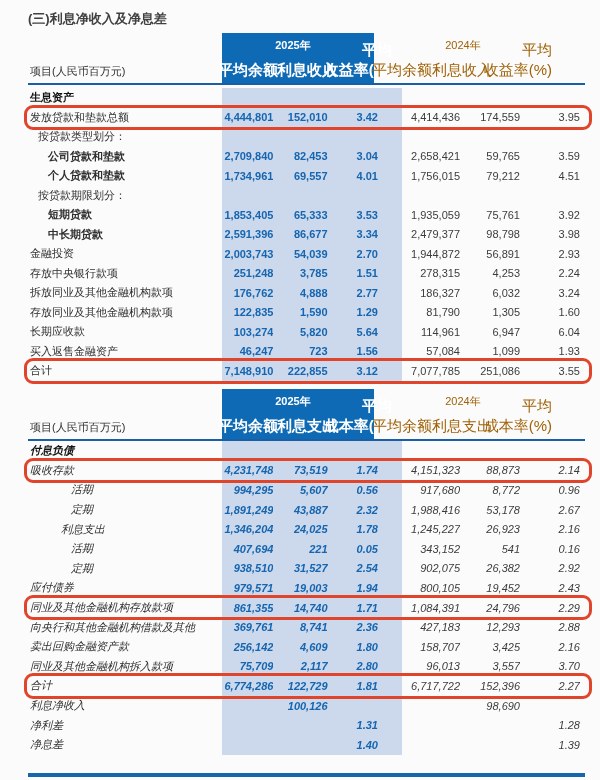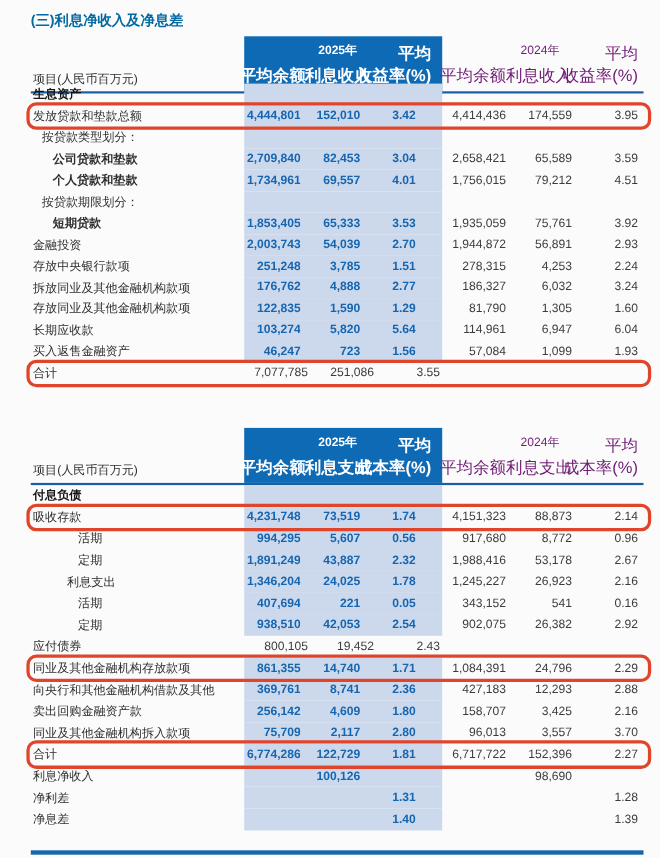--- a/index.html
+++ b/index.html
@@ -1,36 +1,36 @@
 <!DOCTYPE html>
 <html><head>
 <meta charset="utf-8">
 <style>
   html,body{margin:0;padding:0;background:#ffffff;}
   #canvas{position:relative;width:600px;height:780px;background:#fbfbfb;overflow:hidden;
           font-family:"Liberation Sans","DejaVu Sans",sans-serif;}
-  #doc-title{position:absolute;left:28px;top:10px;font-size:13px;font-weight:bold;color:#0369a1;}
+  #doc-title{position:absolute;left:28px;top:10px;font-size:13px;font-weight:bold;color:#404040;}
 
   .thead{position:absolute;left:28px;width:557px;height:52px;display:flex;
          border-bottom:2px solid #1a5fa5;box-sizing:border-box;}
   .thead .label{align-self:flex-end;padding-bottom:4px;}
-  .thead-band{position:relative;width:180px;background:#0e6ab4;display:flex;align-items:flex-end;
+  .thead-band{position:relative;width:152px;background:#0e6ab4;display:flex;align-items:flex-end;
               padding-right:10px;box-sizing:border-box;color:#ffffff;font-weight:bold;}
   .thead-right{position:relative;width:183px;display:flex;align-items:flex-end;
-               padding-right:5px;box-sizing:border-box;color:#701a75;}
+               padding-right:5px;box-sizing:border-box;color:#a16207;}
   .year{position:absolute;top:5px;left:0;right:10px;text-align:center;font-size:11px;}
   .thead-right .year{right:5px;font-weight:normal;}
   .hcol{display:flex;flex-direction:column;align-items:flex-end;justify-content:flex-end;
         padding-bottom:4px;font-size:15px;line-height:1.3;white-space:nowrap;}
 
   .rows{position:absolute;left:28px;width:557px;display:flex;flex-direction:column;}
-  #t1-rows{top:76px;}
+  #t1-rows{top:88px;}
   #t2-rows{top:441px;}
   .row{display:flex;align-items:center;height:19.5px;}
-  #t2-rows .row{height:19.6px;}
+  #t2-rows .row{height:19.6px;font-style:italic;}
   .cell{white-space:nowrap;overflow:hidden;}
   .label{width:194px;font-size:11px;color:#2f2f2f;box-sizing:border-box;padding-left:2px;}
   .band{width:180px;height:100%;background:#ccd9ed;display:flex;align-items:center;
         padding-right:24px;box-sizing:border-box;}
   .rgroup{width:183px;height:100%;display:flex;align-items:center;
           padding-right:5px;box-sizing:border-box;}
   .c1{width:56px;} .c2{width:59px;} .c3{width:55px;}
   .c4{width:58px;} .c5{width:60px;} .c6{width:60px;}
   .num{text-align:right;font-size:11px;}
   .band .num{color:#1565b0;font-weight:bold;}
@@ -124,21 +124,21 @@
   </div>
       <div class="row ind2">
     <div class="cell label">公司贷款和垫款</div>
     <div class="band">
       <div class="cell num c1">2,709,840</div>
       <div class="cell num c2">82,453</div>
       <div class="cell num c3">3.04</div>
     </div>
     <div class="rgroup">
       <div class="cell num c4">2,658,421</div>
-      <div class="cell num c5">65,589</div>
+      <div class="cell num c5">59,765</div>
       <div class="cell num c6">3.59</div>
     </div>
   </div>
       <div class="row ind2">
     <div class="cell label">个人贷款和垫款</div>
     <div class="band">
       <div class="cell num c1">1,734,961</div>
       <div class="cell num c2">69,557</div>
       <div class="cell num c3">4.01</div>
     </div>
@@ -167,20 +167,33 @@
       <div class="cell num c1">1,853,405</div>
       <div class="cell num c2">65,333</div>
       <div class="cell num c3">3.53</div>
     </div>
     <div class="rgroup">
       <div class="cell num c4">1,935,059</div>
       <div class="cell num c5">75,761</div>
       <div class="cell num c6">3.92</div>
     </div>
   </div>
+      <div class="row ind2">
+    <div class="cell label">中长期贷款</div>
+    <div class="band">
+      <div class="cell num c1">2,591,396</div>
+      <div class="cell num c2">86,677</div>
+      <div class="cell num c3">3.34</div>
+    </div>
+    <div class="rgroup">
+      <div class="cell num c4">2,479,377</div>
+      <div class="cell num c5">98,798</div>
+      <div class="cell num c6">3.98</div>
+    </div>
+  </div>
       <div class="row">
     <div class="cell label">金融投资</div>
     <div class="band">
       <div class="cell num c1">2,003,743</div>
       <div class="cell num c2">54,039</div>
       <div class="cell num c3">2.70</div>
     </div>
     <div class="rgroup">
       <div class="cell num c4">1,944,872</div>
       <div class="cell num c5">56,891</div>
@@ -247,20 +260,25 @@
       <div class="cell num c3">1.56</div>
     </div>
     <div class="rgroup">
       <div class="cell num c4">57,084</div>
       <div class="cell num c5">1,099</div>
       <div class="cell num c6">1.93</div>
     </div>
   </div>
       <div class="row hl">
     <div class="cell label">合计</div>
+    <div class="band">
+      <div class="cell num c1">7,148,910</div>
+      <div class="cell num c2">222,855</div>
+      <div class="cell num c3">3.12</div>
+    </div>
     <div class="rgroup">
       <div class="cell num c4">7,077,785</div>
       <div class="cell num c5">251,086</div>
       <div class="cell num c6">3.55</div>
     </div>
   <div class="red-box"></div>
       </div>
     </div>
 
   <div class="thead" style="top:389px;">
@@ -369,31 +387,36 @@
     <div class="rgroup">
       <div class="cell num c4">343,152</div>
       <div class="cell num c5">541</div>
       <div class="cell num c6">0.16</div>
     </div>
   </div>
       <div class="row ind4">
     <div class="cell label">定期</div>
     <div class="band">
       <div class="cell num c1">938,510</div>
-      <div class="cell num c2">42,053</div>
+      <div class="cell num c2">31,527</div>
       <div class="cell num c3">2.54</div>
     </div>
     <div class="rgroup">
       <div class="cell num c4">902,075</div>
       <div class="cell num c5">26,382</div>
       <div class="cell num c6">2.92</div>
     </div>
   </div>
       <div class="row">
     <div class="cell label">应付债券</div>
+    <div class="band">
+      <div class="cell num c1">979,571</div>
+      <div class="cell num c2">19,003</div>
+      <div class="cell num c3">1.94</div>
+    </div>
     <div class="rgroup">
       <div class="cell num c4">800,105</div>
       <div class="cell num c5">19,452</div>
       <div class="cell num c6">2.43</div>
     </div>
   </div>
       <div class="row hl">
     <div class="cell label">同业及其他金融机构存放款项</div>
     <div class="band">
       <div class="cell num c1">861,355</div>

